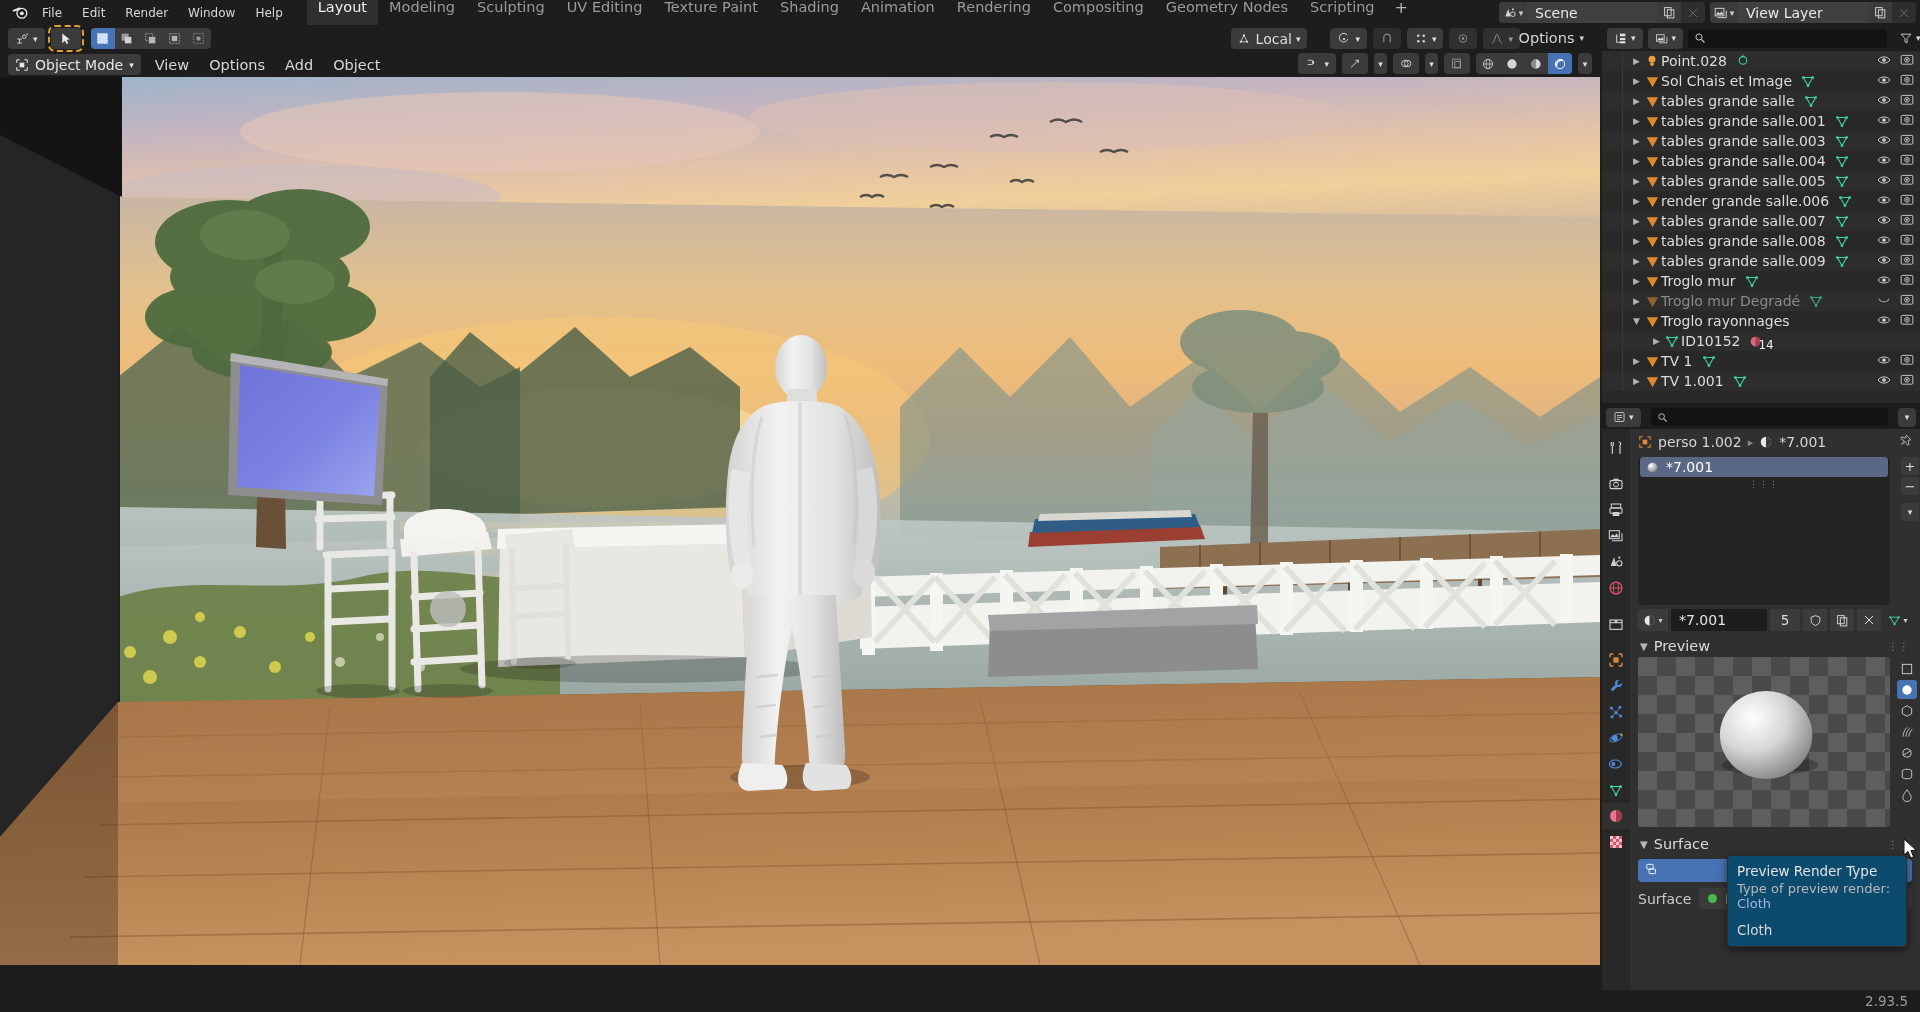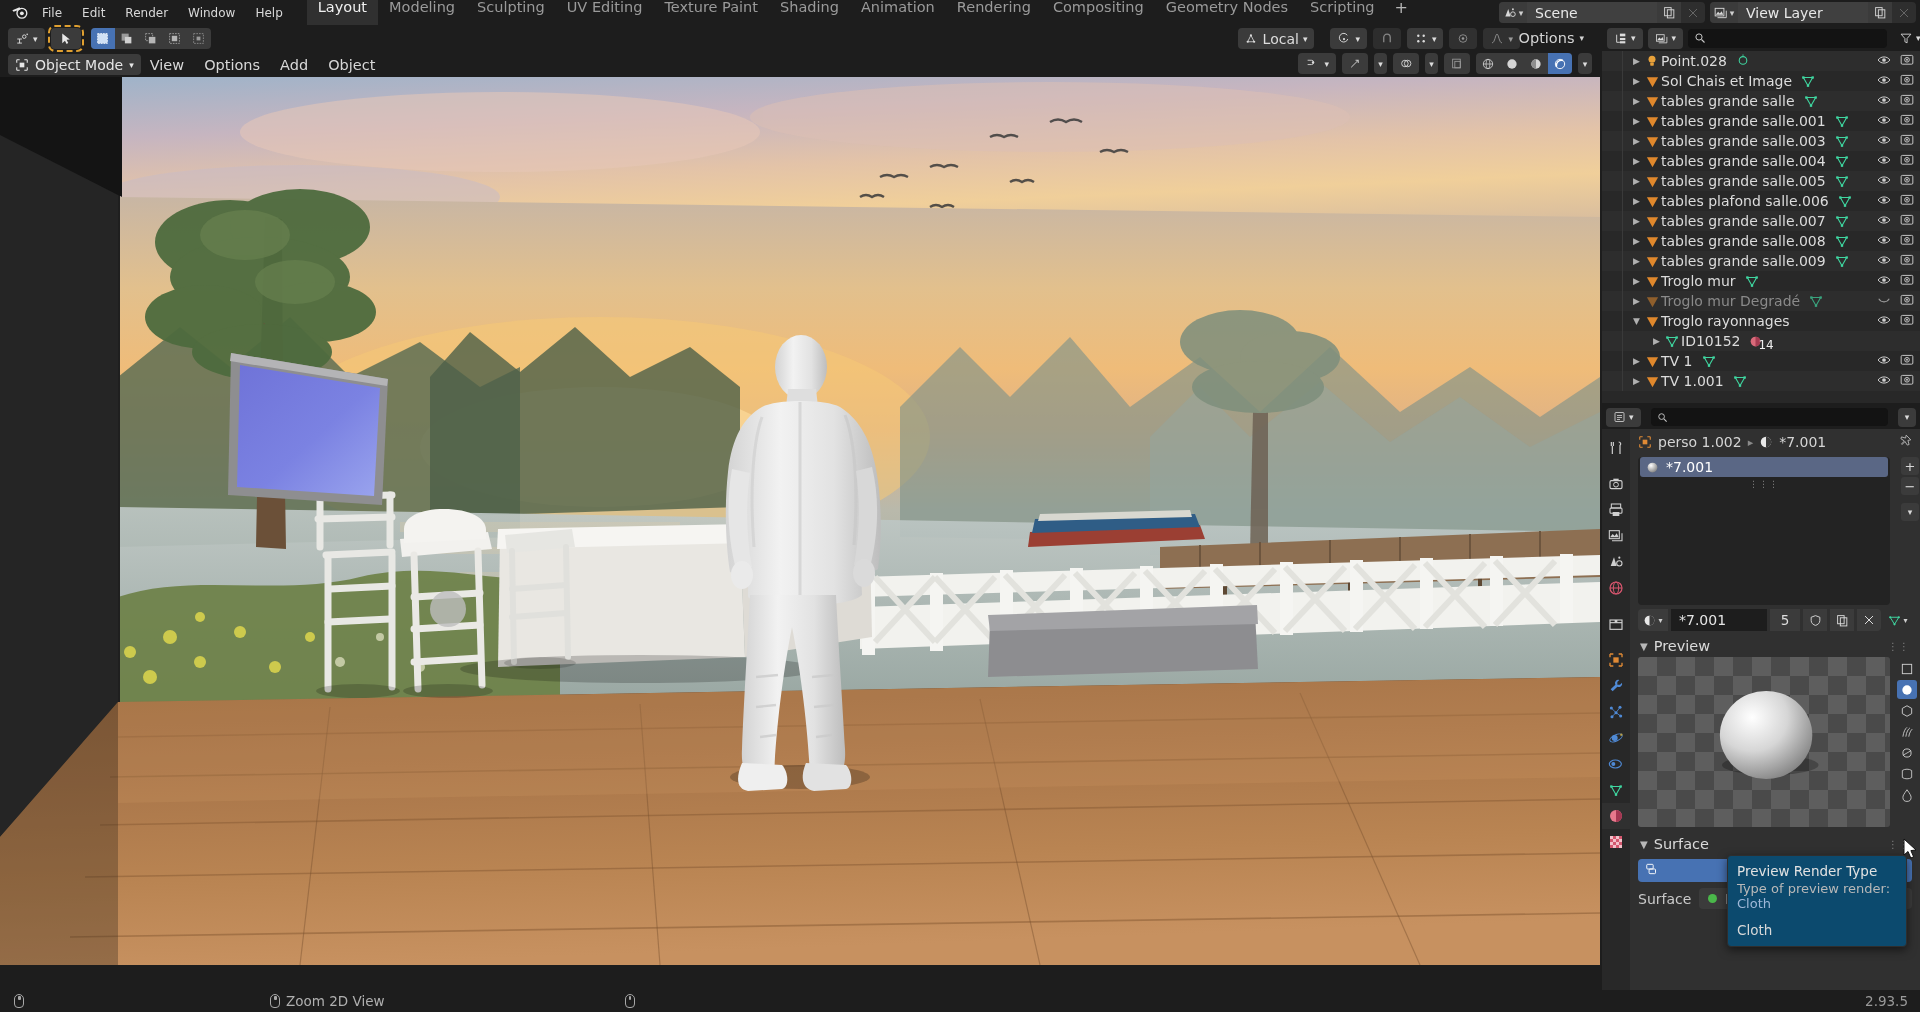--- a/index.html
+++ b/index.html
@@ -30,21 +30,21 @@
   .idb-btn { width:24px; height:21px; background:#3b3b3b; display:flex;
     align-items:center; justify-content:center; }
   .idb-btn.dim { opacity:.35; }
 
   
   #viewport { position:absolute; left:0; top:25px; width:1600px; height:940px;
     background:#303030; }
   #vp-header { position:absolute; left:0; top:0; width:1600px; height:52px;
     background:#1d1d1d; }
   #vp-row1 { position:absolute; left:0; top:27px; width:1600px; height:25px;
-    display:flex; align-items:center; padding-left:8px; }
+    display:flex; align-items:center; gap:5px; padding-left:8px; }
   #vp-row0 { position:absolute; left:0; top:0px; width:1600px; height:27px;
     display:flex; align-items:center; gap:6px; padding-left:8px; }
   .hdr-btn { height:21px; background:#3b3b3b; border-radius:4px;
     display:flex; align-items:center; justify-content:center; padding:0 7px;
     font-size:14px; color:#dcdcdc; gap:4px; }
   .mode-sel { height:21px; background:#3b3b3b; border-radius:4px; display:flex;
     align-items:center; padding:0 7px; gap:6px; font-size:14px; color:#e6e6e6;
     min-width:98px; }
   .vmenu { padding:2px 9px; font-size:14.5px; color:#d8d8d8; border-radius:3px; }
   .seg { display:flex; background:#3b3b3b; border-radius:4px; overflow:hidden; height:21px; }
@@ -305,21 +305,21 @@
         <div>
             <svg width="13" height="13" viewBox="0 0 24 24">
               <rect x="3" y="3" width="18" height="18" fill="none" stroke="#9a9a9a" stroke-width="1.4" stroke-dasharray="3 2"></rect>
               <rect x="8.5" y="8.5" width="7" height="7" fill="#9a9a9a"></rect>
             </svg>
           </div>
       </div>
 
       <div style="flex:1"></div>
 
-      <div class="hdr-btn" style="margin-right:10px;">
+      <div class="hdr-btn" style="margin-right:17px;">
         <svg width="14" height="13" viewBox="0 0 24 24">
             <path d="M4 18 L10 6 M10 6 L16 18 M4 18 L16 18" stroke="#dcdcdc" stroke-width="1.5" fill="none"></path>
             <circle cx="4" cy="18" r="2" fill="#dcdcdc"></circle>
             <circle cx="16" cy="18" r="2" fill="#dcdcdc"></circle>
             <circle cx="10" cy="6" r="2" fill="#dcdcdc"></circle>
           </svg>
         <span>Local</span>
         <span style="font-size:9px;">▾</span>
       </div>
       <div class="hdr-btn">
@@ -1051,21 +1051,21 @@
         </div>
       </div>
       <div class="ol-row">
         <div class="ol-vert-line"></div>
         <div class="ol-tri">▶</div>
         <div class="ol-obj-icon">
           <svg width="15" height="15" viewBox="0 0 24 24">
             <path d="M3 5 L21 5 L12 21 Z" fill="#e0882c"></path>
           </svg>
         </div>
-        <span class="ol-label">tables plafond salle.006</span>
+        <span class="ol-label">render grande salle.006</span>
         <span class="ol-mesh">
           <svg width="14" height="14" viewBox="0 0 24 24">
             <path d="M4 6 L20 6 L12 20 Z" fill="none" stroke="#3fd6a0" stroke-width="1.9"></path>
             <rect x="2" y="4" width="4" height="4" fill="#3fd6a0"></rect>
             <rect x="18" y="4" width="4" height="4" fill="#3fd6a0"></rect>
             <rect x="10" y="18" width="4" height="4" fill="#3fd6a0"></rect>
           </svg>
         </span>
         <div class="ol-right">
           <span><svg width="14" height="12" viewBox="0 0 24 18">
@@ -1644,28 +1644,14 @@
   <div class="tt-val">Cloth</div>
 </div>
 
 <div id="cursor">
   <svg width="16" height="22" viewBox="0 0 16 22">
       <path d="M1 1 L1 17 L5 13.5 L7.8 20 L10.6 18.8 L7.9 12.6 L13 12 Z" fill="#ffffff" stroke="#111" stroke-width="1"></path>
     </svg>
 </div>
 
 <div id="statusbar">
-  <div id="sb-items" style="display:flex;align-items:center;">
-      <div class="sb-item" style="margin-left: 14px;">
-        <span class="mouse-ico"></span>
-        <span></span>
-      </div>
-      <div class="sb-item" style="margin-left: 240px;">
-        <span class="mouse-ico"></span>
-        <span>Zoom 2D View</span>
-      </div>
-      <div class="sb-item" style="margin-left: 240px;">
-        <span class="mouse-ico"></span>
-        <span></span>
-      </div>
-    </div>
   <div id="sb-version">2.93.5</div>
 </div>
 
 </body></html>

